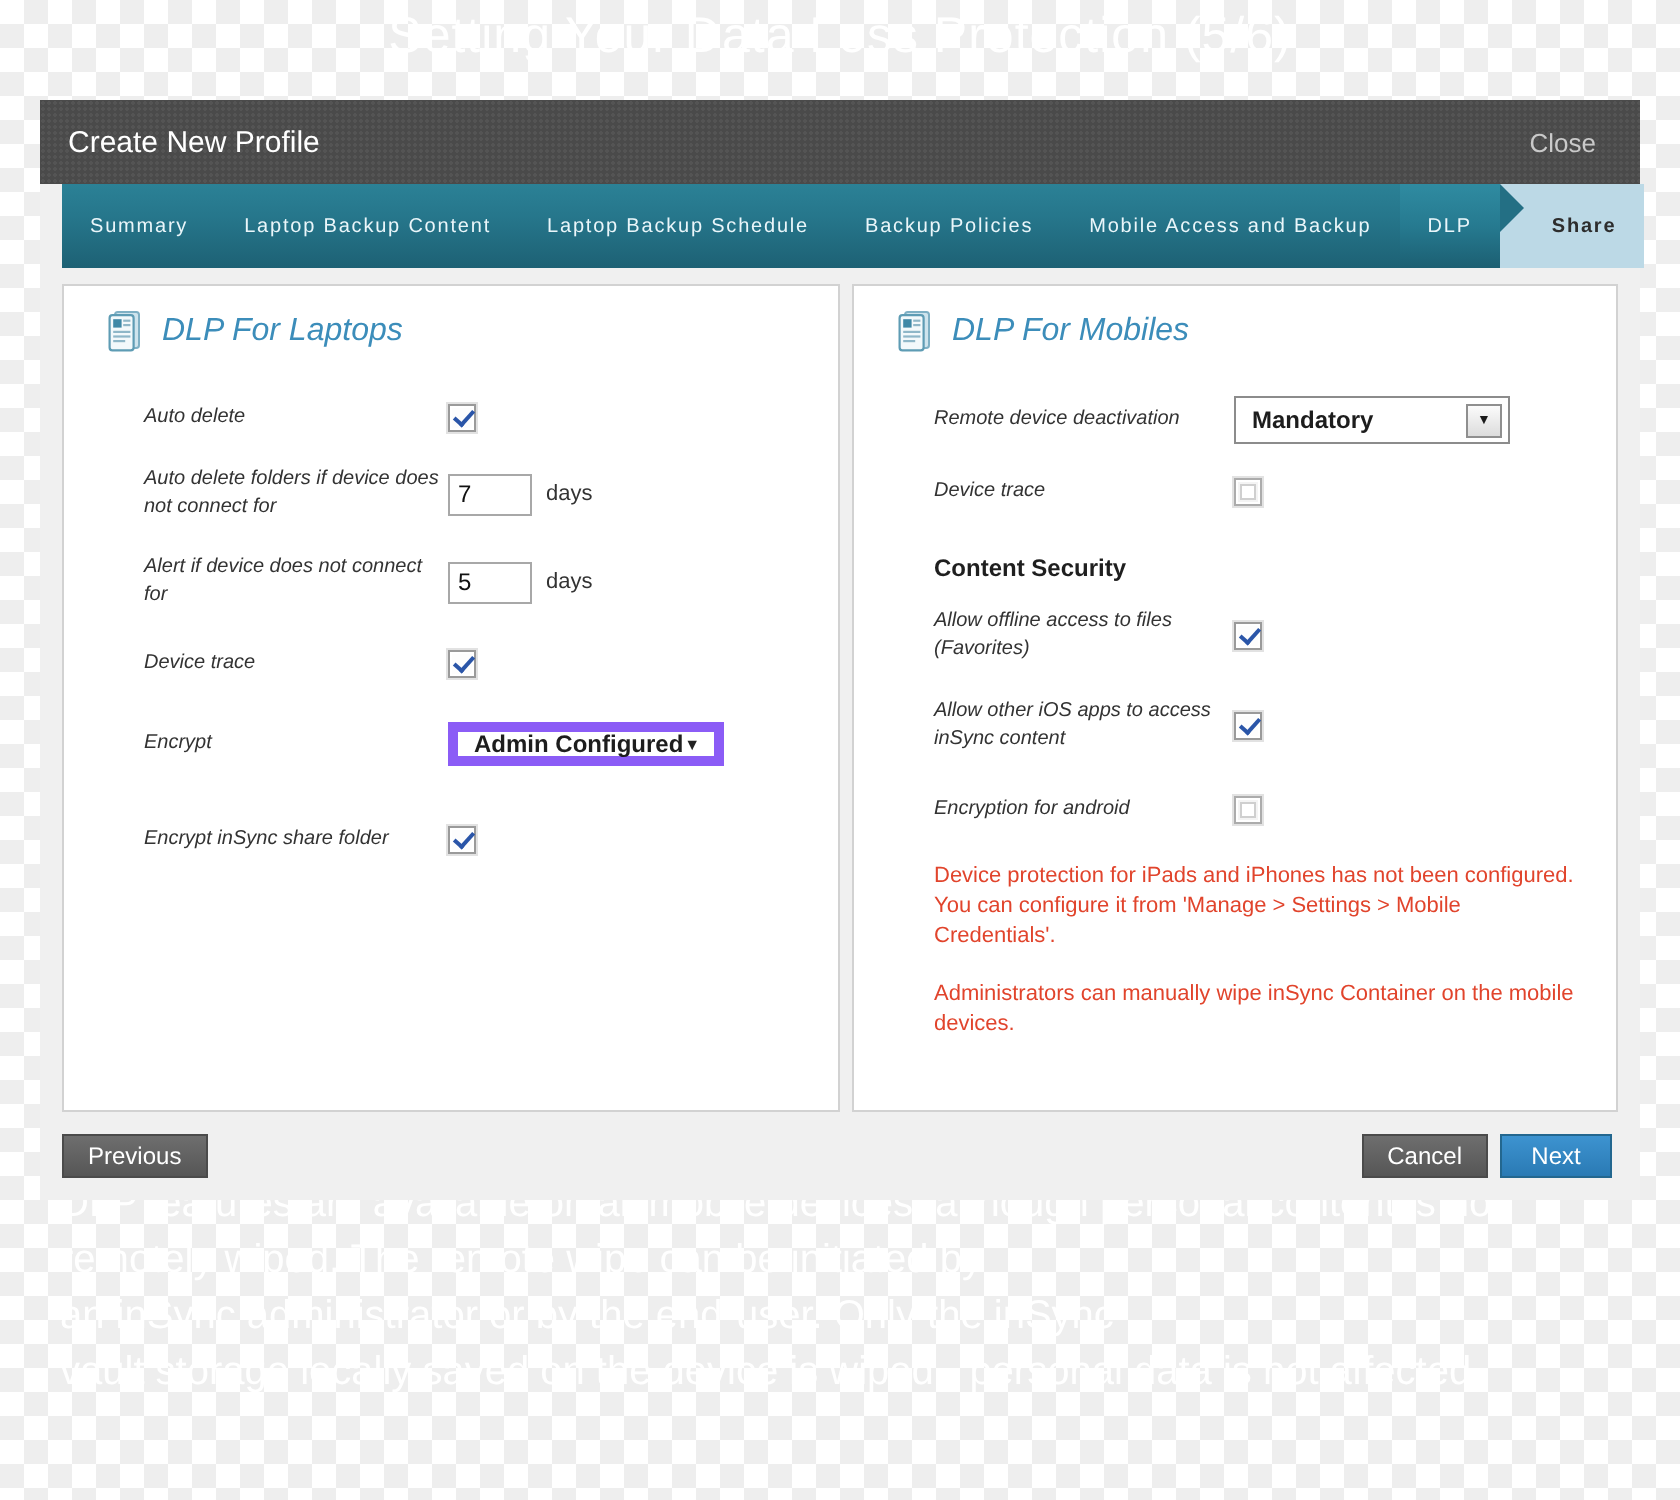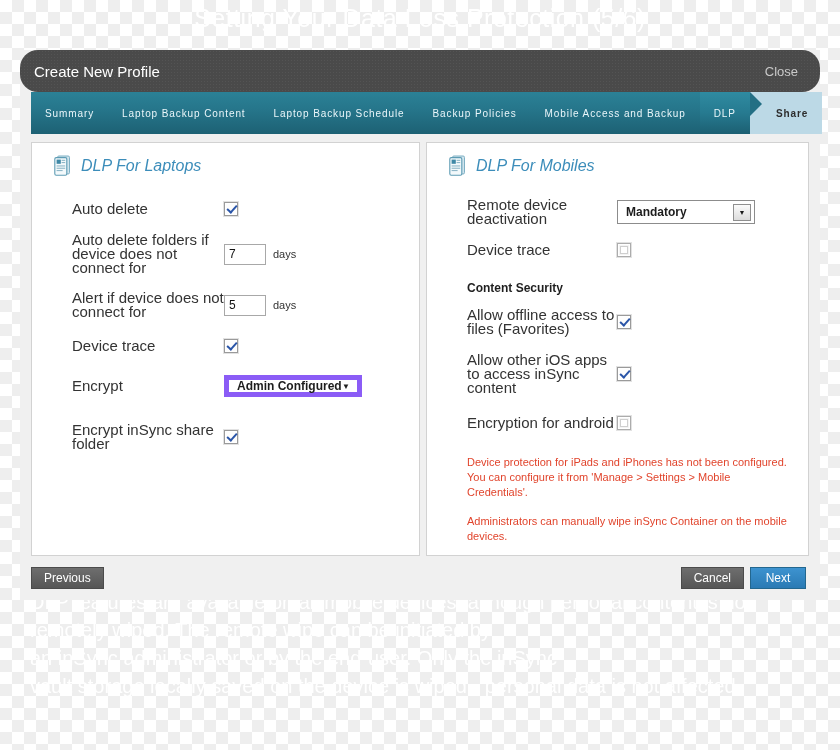--- a/index.html
+++ b/index.html
@@ -67,21 +67,20 @@
     height: 42px;
     background: #4a4a4a;
     background-image:
       radial-gradient(rgba(255,255,255,.055) 1px, transparent 1px);
     background-size: 3px 3px;
     display: flex;
     align-items: center;
     justify-content: space-between;
     padding: 0 22px 0 14px;
     box-sizing: border-box;
-    border-radius: 18px;
   }
   #titlebar .title {
     color: #ffffff;
     font-size: 15px;
   }
   #titlebar .close {
     color: #c9c9c9;
     font-size: 13px;
     cursor: pointer;
   }
@@ -180,23 +179,24 @@
   .form {
     padding-left: 26px;
   }
   .row {
     display: flex;
     align-items: center;
     margin-bottom: 13px;
     min-height: 22px;
   }
   .row .lbl {
-    font-size: 15px;
+    font-size: 10px;
     color: #333333;
     line-height: 14px;
+    font-style: italic;
   }
   .row .ctl {
     display: flex;
     align-items: center;
     gap: 7px;
   }
   
   #panel-left  .row .lbl { width: 152px; flex: 0 0 152px; }
   #panel-right .row .lbl { width: 150px; flex: 0 0 150px; }
 
@@ -300,21 +300,20 @@
 
   
   .notice {
     position: absolute;
     left: 40px;
     top: 288px;
     width: 320px;
     color: #e1442c;
     font-size: 11px;
     line-height: 15px;
-    margin-top: 24px;
   }
   .notice p { margin: 0 0 14px 0; }
 
   
   #footer {
     height: 44px;
     display: flex;
     align-items: center;
     justify-content: space-between;
     padding: 0 14px 0 11px;

